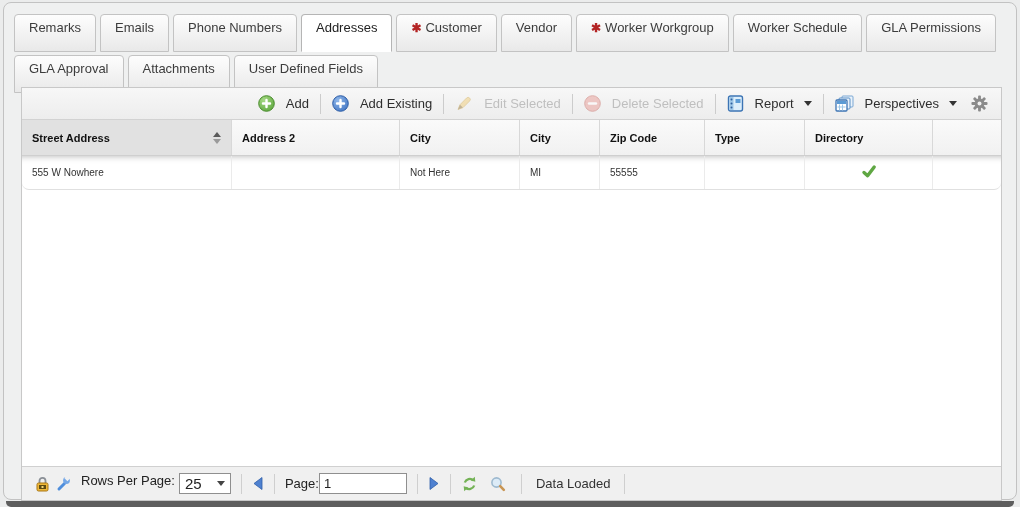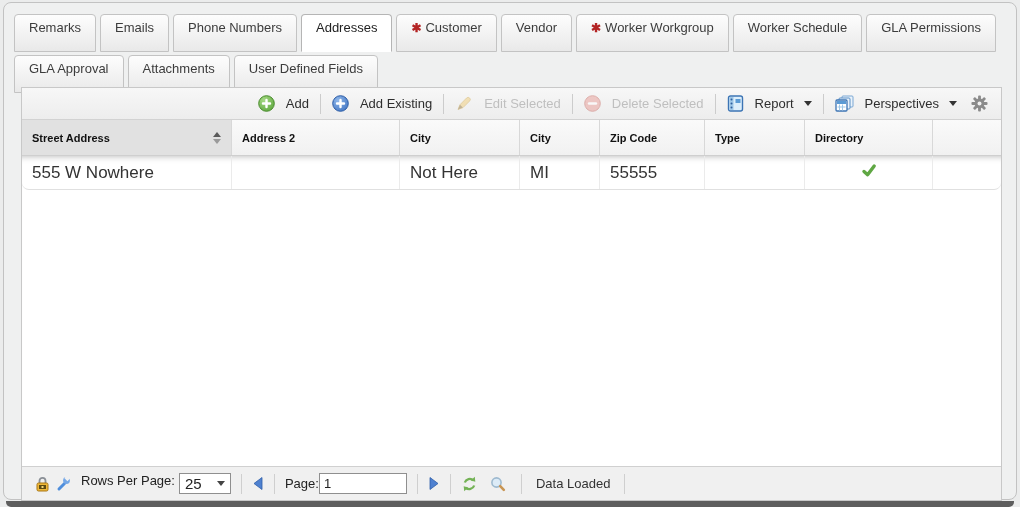--- a/index.html
+++ b/index.html
@@ -67,21 +67,21 @@
     display:flex; align-items:center; padding-left:10px;
     border-right:1px solid #d8d8d8; position:relative; cursor:pointer;
   }
   .hcell.sorted { background:#e1e1e1; }
   .hcell:last-child { border-right:none; }
   .sort-icon { position:absolute; right:10px; top:50%; transform:translateY(-50%); display:flex; flex-direction:column; gap:2px; }
   .tri-up { width:0;height:0;border-left:4px solid transparent;border-right:4px solid transparent;border-bottom:5px solid #5a5a5a; }
   .tri-dn { width:0;height:0;border-left:4px solid transparent;border-right:4px solid transparent;border-top:5px solid #9a9a9a; }
   
   .grid-body { flex:1 1 auto; background:#fff; box-shadow:inset 0 7px 7px -7px rgba(0,0,0,.30); overflow:hidden; }
-  .grid-row { display:flex; height:34px; border-bottom:1px solid #e0e0e0; font-size:17px; color:#333; cursor:pointer;border-radius:7px; }
+  .grid-row { display:flex; height:34px; border-bottom:1px solid #e0e0e0; font-size:10px; color:#333; cursor:pointer;border-radius:7px; }
   .gcell { display:flex; align-items:center; padding-left:10px; border-right:1px solid #ebebeb; }
   .gcell:last-child { border-right:none; }
   .gcell.center { justify-content:center; padding-left:0; }
   
   .c0{width:210px;} .c1{width:168px;align-items:center;} .c2{width:120px;} .c3{width:80px;}
   .c4{width:105px;} .c5{width:100px;} .c6{width:128px;} .c7{flex:1;}
   
   .grid-foot {
     flex:0 0 34px; background:#f0f0f0; border-top:1px solid #d0d0d0;
     display:flex; align-items:center; padding-left:13px;

